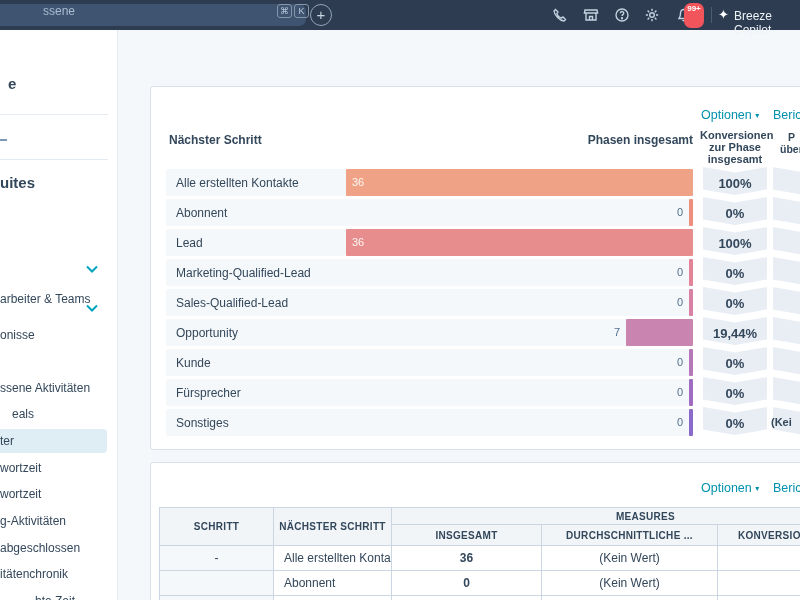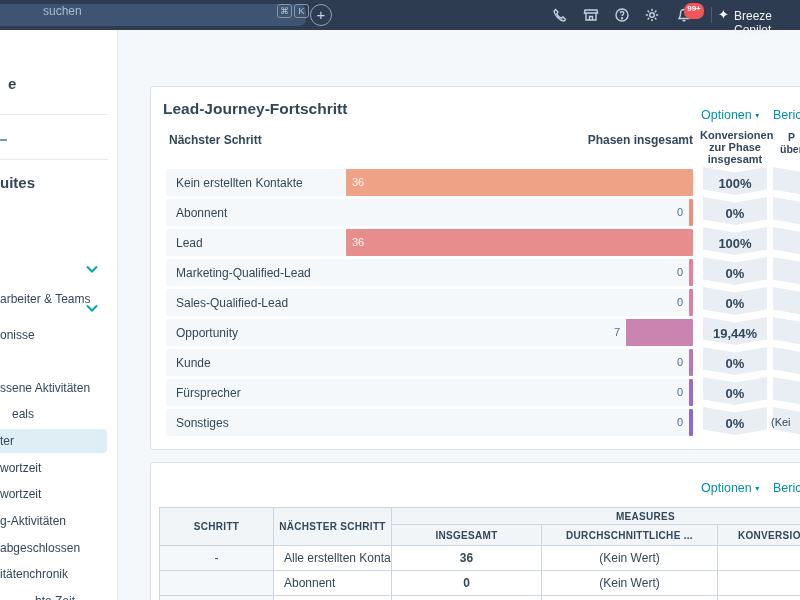--- a/index.html
+++ b/index.html
@@ -14,21 +14,21 @@
   .search-pill { position:absolute; left:-40px; top:4px; width:346px; height:22px; background:#3e5470; border-radius:7px; }
   .search-text { position:absolute; left:43px; top:4px; font-size:12px; color:#a9bdd2; }
   .keycap { position:absolute; top:4px; width:15px; height:14px; border:1px solid #8597ad; border-radius:3px;
             color:#b8c9da; font-size:9px; line-height:12px; text-align:center; }
   .kc-cmd { left:277px; } .kc-k { left:294px; }
   .plus-btn { position:absolute; left:310px; top:4px; width:22px; height:22px; border:1px solid #93a4b8; border-radius:50%;
               color:#cbd6e2; font-size:15px; line-height:19px; text-align:center; }
   .tb-icon { position:absolute; top:7px; width:16px; height:16px; }
   .tb-icon svg { width:16px; height:16px; stroke:#c3d1e0; fill:none; stroke-width:1.4; }
   .i-phone{ left:552px; } .i-shop{ left:583px; } .i-help{ left:614px; } .i-gear{ left:644px; } .i-bell{ left:676px; }
-  .notif-badge { position:absolute; left:684px; top:3px; min-width:20px; height:16px; background:#f2545b; border-radius:7px;
+  .notif-badge { position:absolute; left:684px; top:3px; min-width:20px; height:25px; background:#f2545b; border-radius:7px;
                  color:#fff; font-size:8px; font-weight:bold; line-height:12px; text-align:center; padding:0 3px; }
   .tb-divider { position:absolute; left:711px; top:7px; width:1px; height:16px; background:#4a5d73; }
   .sparkle { position:absolute; left:718px; top:7px; color:#fff; font-size:13px; }
   .copilot-label { position:absolute; left:734px; top:9px; color:#eef3f8; font-size:12px; }
   
   .sidebar { position:absolute; left:0; top:30px; width:118px; height:570px; background:#fff; border-right:1px solid #e3eaf1; z-index:10; }
   .sb-frag { position:absolute; left:0; font-size:12px; color:#33475b; white-space:nowrap; }
   .sb-head { font-size:15px; font-weight:bold; }
   .sb-divider { position:absolute; left:0; width:108px; height:1px; background:#e3eaf1; }
   .sb-dash { position:absolute; left:0; top:109px; width:7px; height:2px; background:#7c98b6; }
@@ -49,38 +49,38 @@
   
   .frow { position:absolute; left:15px; width:527px; height:27px; background:#f5f8fa; border-radius:2px; }
   .flabel { position:absolute; left:10px; top:7px; font-size:12px; color:#33475b; white-space:nowrap; }
   .fbar { position:absolute; right:0; top:0; height:27px; border-radius:1px; }
   .fval-in { position:absolute; top:7px; font-size:11px; color:#fdf6f2; }
   .fval-out { position:absolute; top:7px; font-size:11px; color:#516f90; }
   .fbadge { position:absolute; width:64px; height:28px; background:#e9eef5;
             clip-path:polygon(0 0,50% 20%,100% 0,100% 80%,50% 100%,0 80%);
             display:flex; align-items:center; justify-content:center; }
   .fbadge span { font-size:13px; font-weight:bold; color:#33475b; padding-top:4px; }
-  .fkei { position:absolute; left:620px; font-size:11px; font-weight:normal; color:#33475b; white-space:nowrap; }
+  .fkei { position:absolute; left:620px; font-size:11px; font-weight:bold; color:#33475b; white-space:nowrap; }
   
   .ktable { position:absolute; left:8px; top:44px; width:740px; border-collapse:collapse; table-layout:fixed; }
   .ktable th, .ktable td { border:1px solid #cbd6e2; font-size:12px; color:#33475b; overflow:hidden; white-space:nowrap; }
   .ktable th { background:#f2f5f8; font-size:10px; font-weight:bold; letter-spacing:.3px; text-align:center; }
   .th-tier1 { height:17px; } .th-tier2 { height:21px; }
   .ktable td { height:25px; background:#fff; text-align:center; }
   .td-schritt { background:#f5f8fa !important; }
   .td-next { text-align:left !important; padding-left:10px; }
   .td-num { color:#0091ae; font-weight:bold; }
   .col-konv { text-align:left !important; padding-left:20px !important; }
 </style>
 </head>
 <body>
 
 <div class="topbar">
   <div class="search-pill"></div>
-  <span class="search-text">suchen</span>
+  <span class="search-text">ssene</span>
   <span class="keycap kc-cmd">⌘</span>
   <span class="keycap kc-k">K</span>
   <div class="plus-btn">+</div>
 
   <span class="tb-icon i-phone">
     <svg viewBox="0 0 16 16">
         <path d="M3.5 2.5 L6 5 L4.8 6.8 C5.5 8.6 7.4 10.5 9.2 11.2 L11 10 L13.5 12.5 L12 14 C8 13.8 2.2 8 2 4 Z"></path>
       </svg>
   </span>
   <span class="tb-icon i-shop">
@@ -140,35 +140,34 @@
       <span class="sb-frag" style="left: 0px; top: 457px;">wortzeit</span>
       <span class="sb-frag" style="left: 0px; top: 484px;">g-Aktivitäten</span>
       <span class="sb-frag" style="left: 0px; top: 511px;">abgeschlossen</span>
       <span class="sb-frag" style="left: 0px; top: 537px;">itätenchronik</span>
       <span class="sb-frag" style="left: 35px; top: 564px;">hte Zeit</span>
     </div>
 
 </div>
 
 <div class="card card1">
-  <div class="card-title" style="top:13px;">Lead-Journey-Fortschritt</div>
   <div class="link" style="left:550px; top:21px;">
     <span>Optionen</span> <span class="caret">▾</span>
   </div>
   <div class="link" style="left:622px; top:21px;">Berich</div>
 
   <div class="fh" style="left:18px; top:46px;">Nächster Schritt</div>
   <div class="fh" style="left:420px; top:46px; width:122px; text-align:right;">Phasen insgesamt</div>
   <div class="fh fh-conv">Konversionen zur Phase insgesamt</div>
   <div class="fh-frag" style="left:637px; top:44px;">P</div>
   <div class="fh-frag" style="left:629px; top:56px;">über</div>
 
   <div id="funnel-rows">
       <div class="frow" style="top: 82px;">
-        <span class="flabel">Kein erstellten Kontakte</span>
+        <span class="flabel">Alle erstellten Kontakte</span>
         <div class="fbar" style="width: 347px; background: rgb(240, 162, 134);"></div>
         <span class="fval-in" style="left: 186px;">36</span>
       </div>
       <div class="frow" style="top: 112px;">
         <span class="flabel">Abonnent</span>
         <div class="fbar" style="width: 4px; background: rgb(237, 143, 124);"></div>
         <span class="fval-out" style="right: 10px;">0</span>
       </div>
       <div class="frow" style="top: 142px;">
         <span class="flabel">Lead</span>

